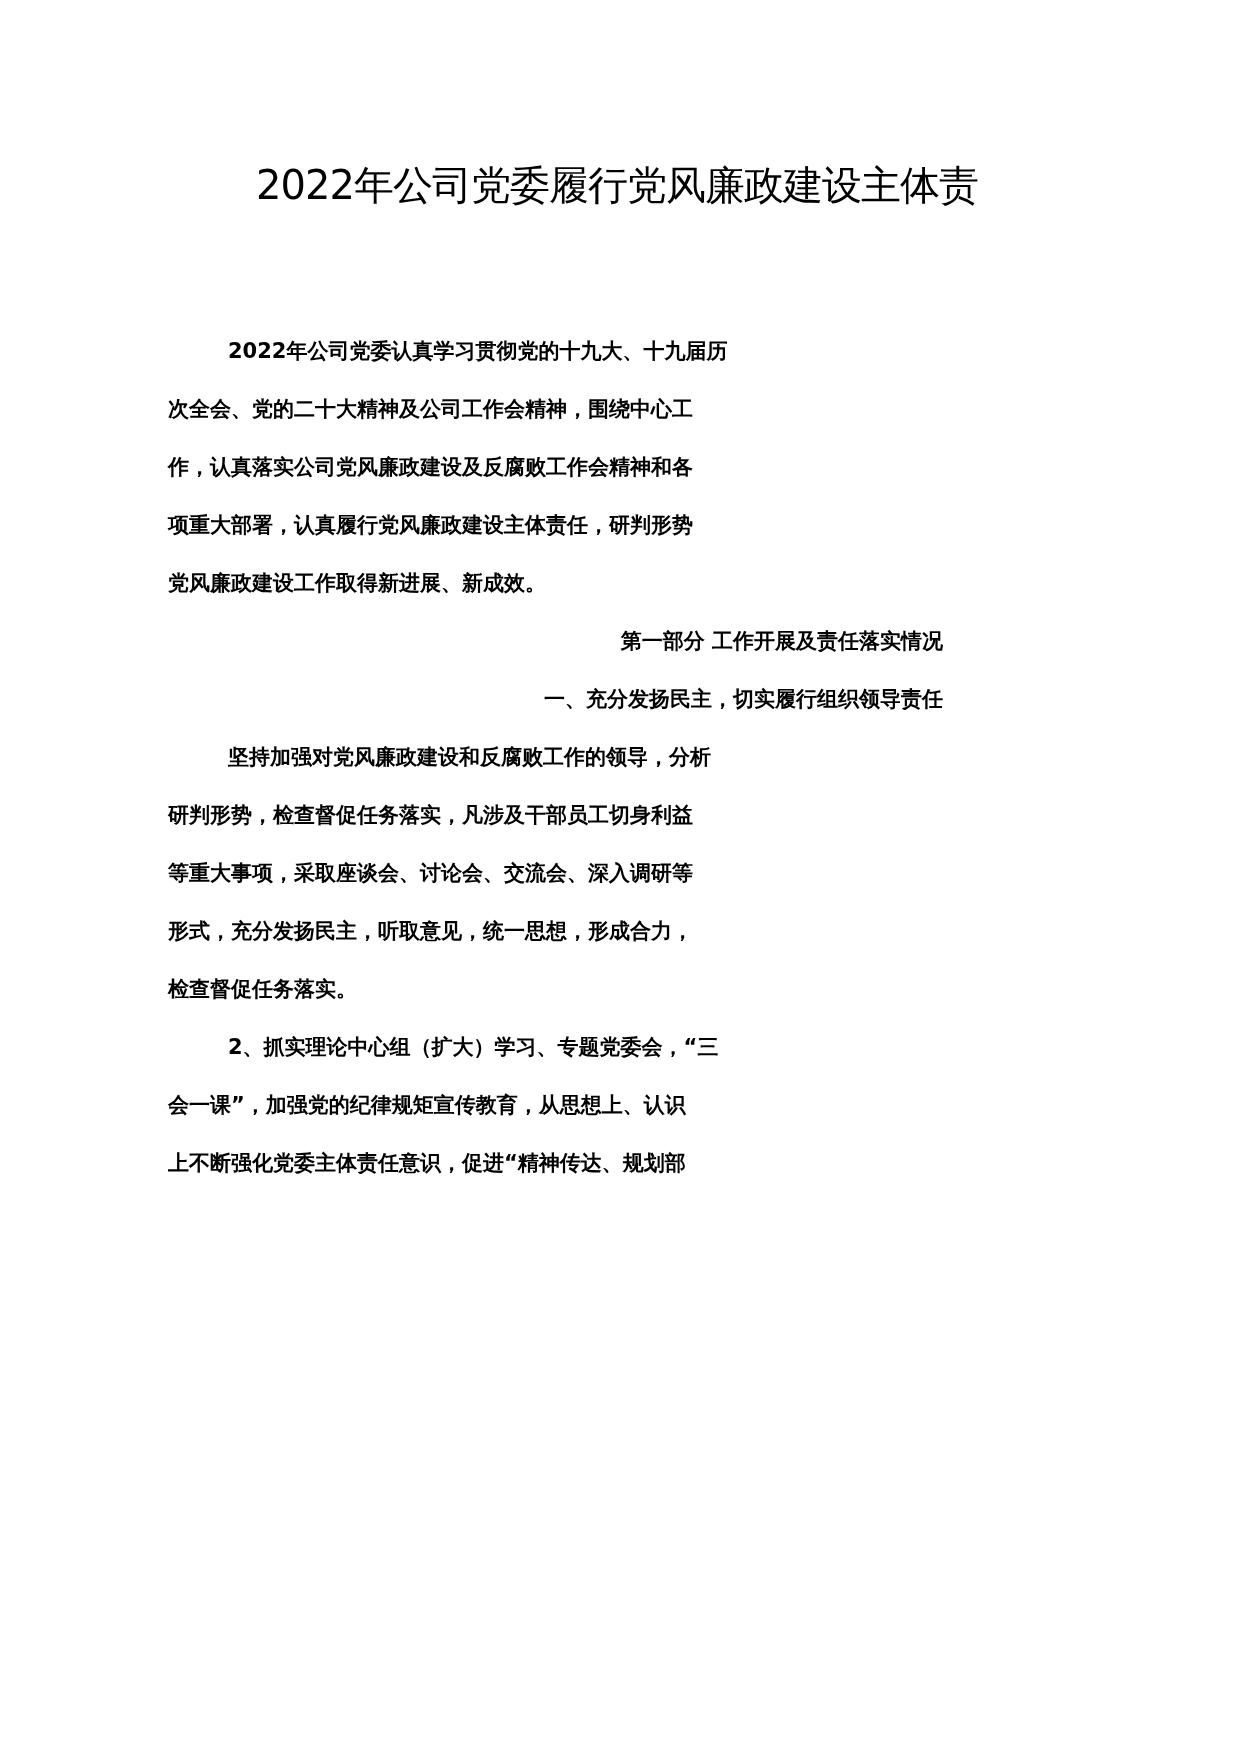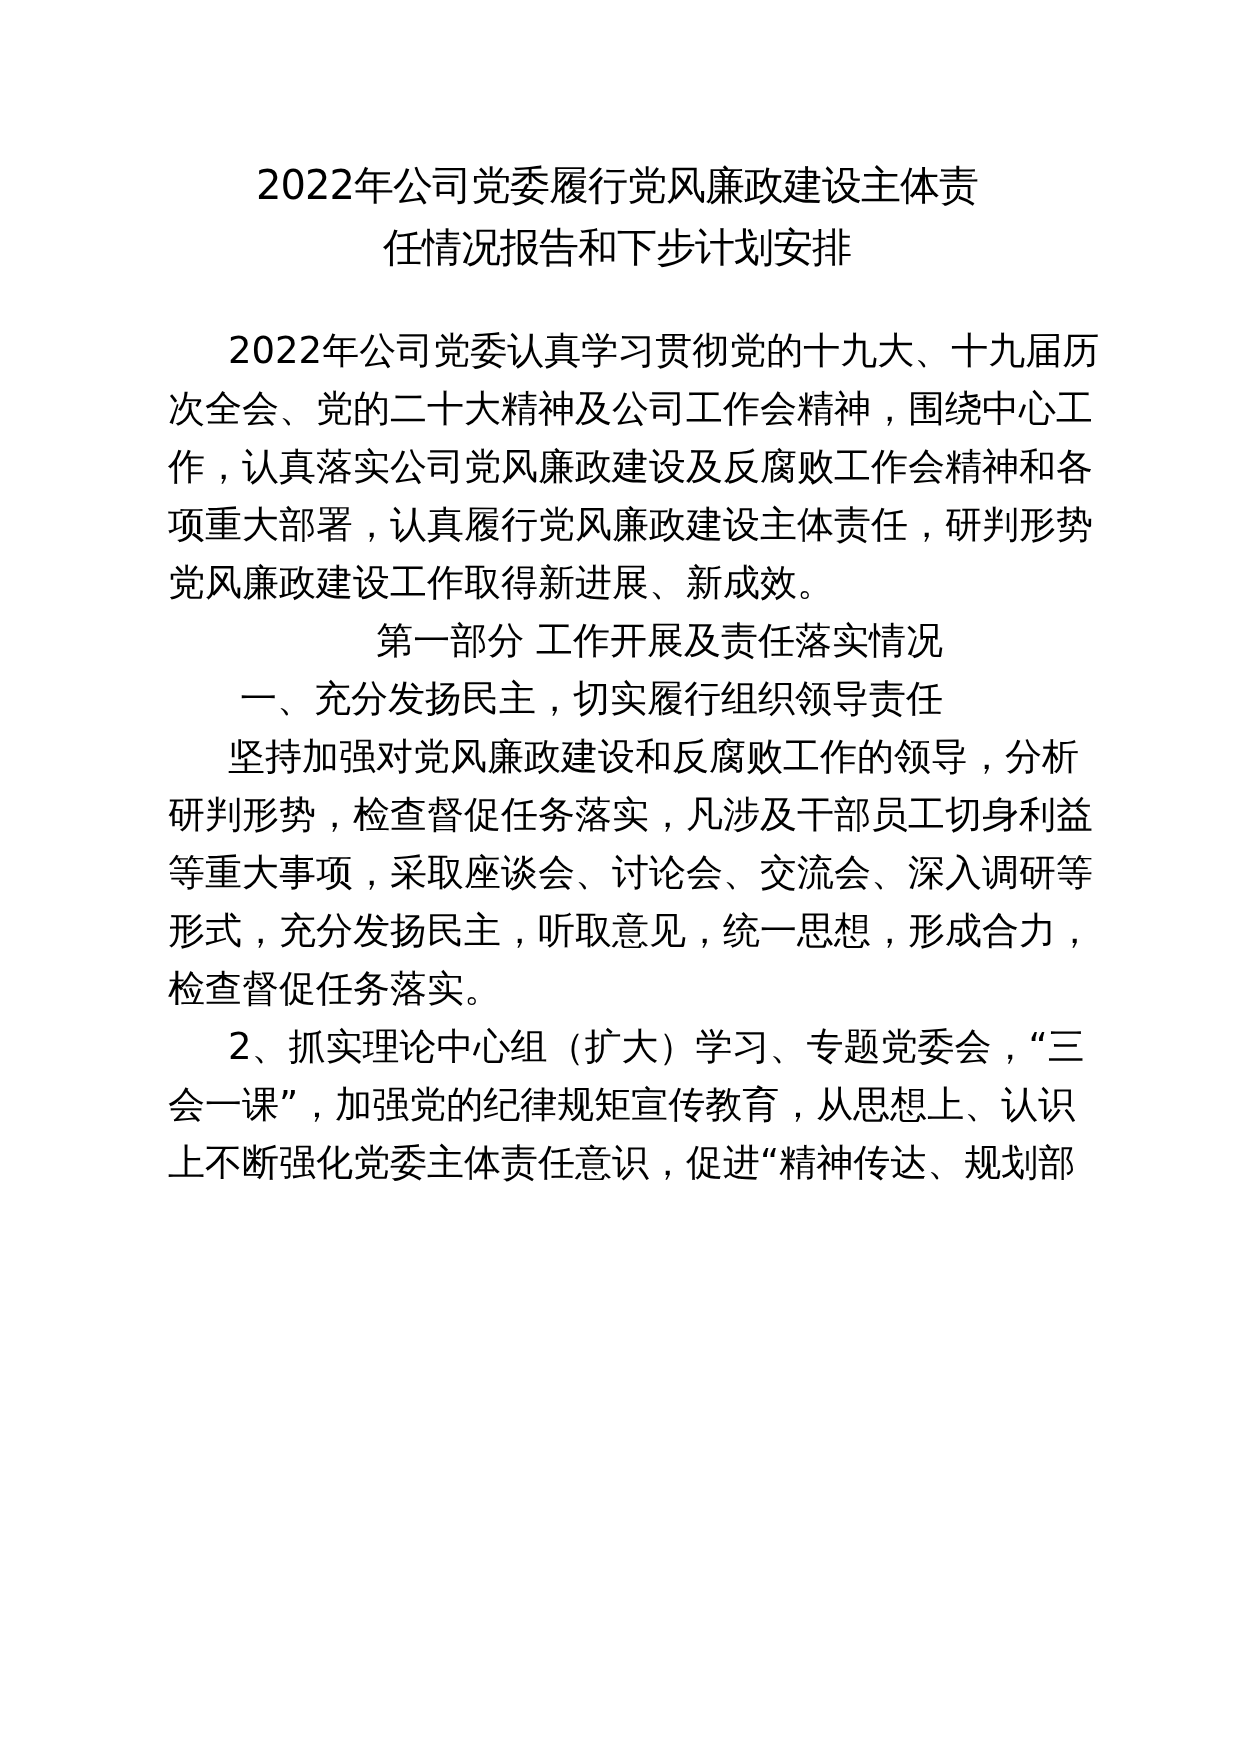--- a/index.html
+++ b/index.html
@@ -37,22 +37,23 @@
     }
     .title .tline {
       display: block;
       white-space: nowrap;
     }
     .body {
       position: absolute;
       left: 168px;
       top: 322px;
       width: 775px;
-      font-size: 37px;
+      font-size: 21px;
       line-height: 58px;
+      font-weight: bold;
     }
     .line {
       display: block;
       height: 58px;
       white-space: nowrap;
       overflow: visible;
     }
     .indent {
       padding-left: 60px;
     }
@@ -64,21 +65,20 @@
       text-align: right;
     }
   </style>
 </head>
 <body>
 
 <div class="page">
 
   <h1 class="title">
     <span class="tline">2022年公司党委履行党风廉政建设主体责</span>
-    <span class="tline">任情况报告和下步计划安排</span>
   </h1>
 
   <div class="body">
 
     <div>
       <span class="line indent">2022年公司党委认真学习贯彻党的十九大、十九届历</span>
       <span class="line">次全会、党的二十大精神及公司工作会精神，围绕中心工</span>
       <span class="line">作，认真落实公司党风廉政建设及反腐败工作会精神和各</span>
       <span class="line">项重大部署，认真履行党风廉政建设主体责任，研判形势</span>
       <span class="line">党风廉政建设工作取得新进展、新成效。</span>

